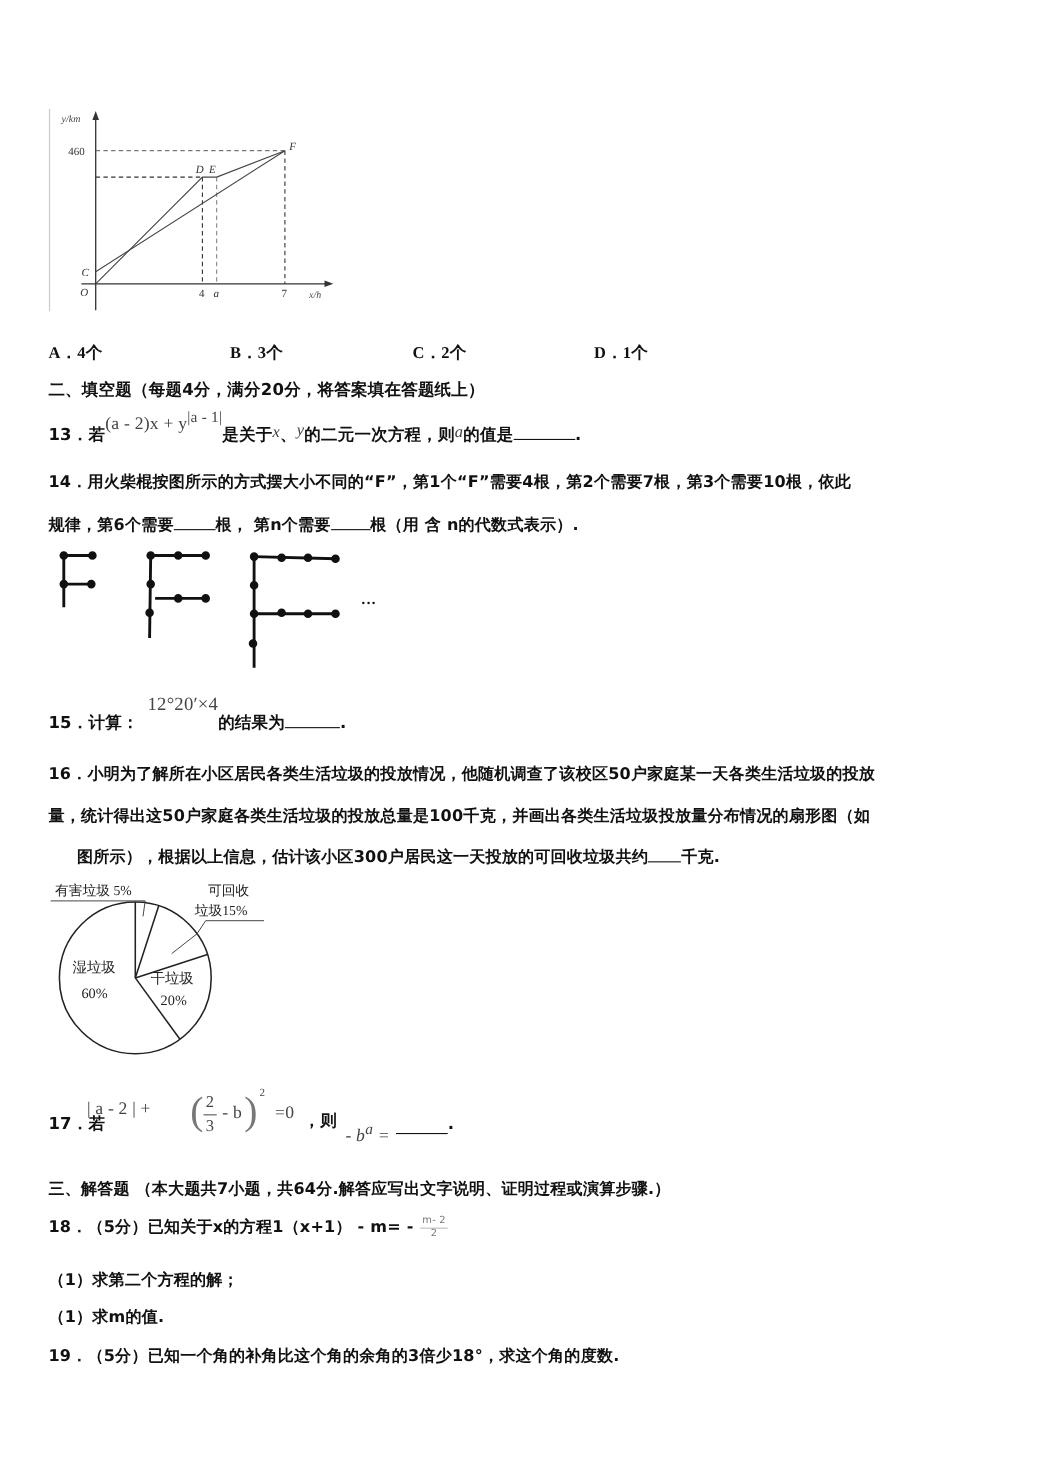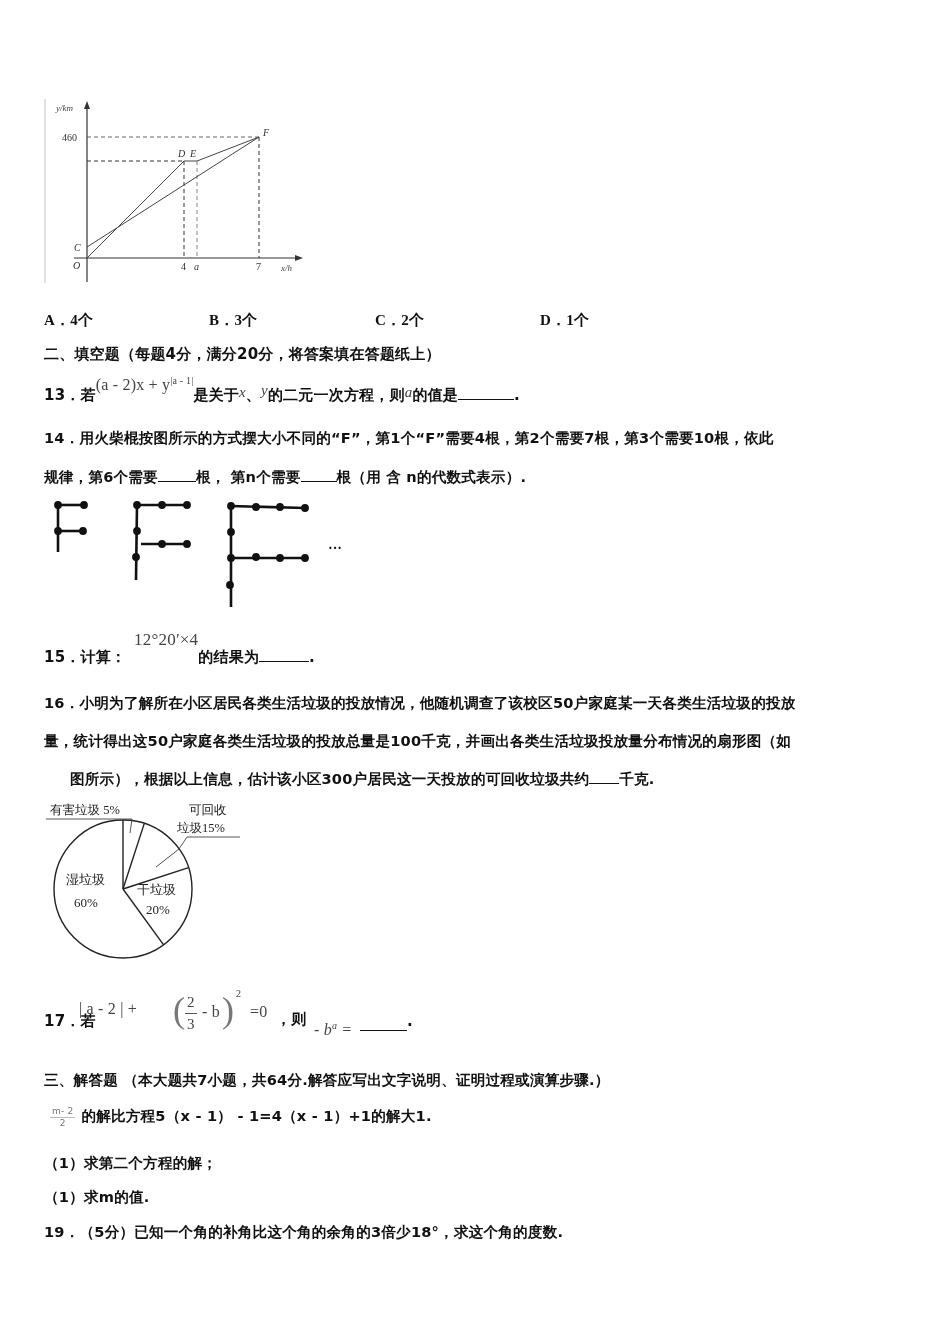--- a/index.html
+++ b/index.html
@@ -4,21 +4,21 @@
 <style>
   html, body { margin: 0; padding: 0; background: #ffffff; }
   body { width: 950px; height: 1344px; position: relative; overflow: hidden;
          font-family: "DejaVu Sans", "Liberation Sans", sans-serif; color: #111; }
   .abs { position: absolute; white-space: nowrap; }
   .txt { font-size: 15px; font-weight: bold; letter-spacing: 0.2px; }
   .serif { font-family: "Liberation Serif", "DejaVu Serif", serif; }
   .math { font-family: "Liberation Serif", "DejaVu Serif", serif; font-style: italic; font-weight: normal; color: #444; }
   .mathn { font-family: "Liberation Serif", "DejaVu Serif", serif; font-weight: normal; color: #444; }
   .blank { display: inline-block; border-bottom: 1.5px solid #111; height: 14px; vertical-align: baseline; }
-  sup { font-size: 10px; }
+  sup { font-size: 14px; }
   svg text { font-family: "Liberation Serif", "DejaVu Serif", serif; }
   .frac { display: inline-block; vertical-align: middle; text-align: center; font-size: 9px; color: #777; font-weight: normal; line-height: 11px; }
   .frac .num { display: block; border-bottom: 1px solid #bbb; padding: 0 2px; }
   .frac .den { display: block; }
 </style>
 </head>
 <body>
 
 <div class="abs" style="left:44px; top:97px; width:260px; height:190px;">
   <svg width="260" height="190" viewBox="0 0 260 190">
@@ -164,18 +164,18 @@
   <span class="mathn" style="position:absolute; left:206px; top:13px; font-size:16px;">=0</span>
   <span style="position:absolute; left:232px; top:20px;">，则</span>
   <span class="mathn" style="position:absolute; left:270px; top:30px; font-size:16px;font-style:italic;"><span>- b</span><sup>a</sup><span> =</span></span>
   <span style="position:absolute; left:316px; top:30px; width:47px; border-bottom:1.5px solid #111; height:10px;"></span>
   <span style="position:absolute; left:363px; top:22px;">.</span>
 </div>
 
 <div class="abs txt" style="left:44px; top:1071px; font-size:14.6px;">三、解答题 （本大题共7小题，共64分.解答应写出文字说明、证明过程或演算步骤.）</div>
 
 <div class="abs txt" style="left:44px; top:1098px; height:34px; line-height:36px; font-size:14.6px;">
-  <span class="frac" style="margin:0 6px;"><span class="num">m- 2</span><span class="den">2</span></span><span>的解比方程5（x - 1） - 1=4（x - 1）+1的解大1.</span>
+  <span>18．（5分）已知关于x的方程1（x+1） - m= -</span><span class="frac" style="margin:0 6px;"><span class="num">m- 2</span><span class="den">2</span></span>
 </div>
 <div class="abs txt" style="left:44px; top:1154px; font-size:14.6px;">（1）求第二个方程的解；</div>
 <div class="abs txt" style="left:44px; top:1188px; font-size:14.6px;">（1）求m的值.</div>
 
 <div class="abs txt" style="left:44px; top:1223px; font-size:14.6px;">19．（5分）已知一个角的补角比这个角的余角的3倍少18°，求这个角的度数.</div>
 
 </body></html>

